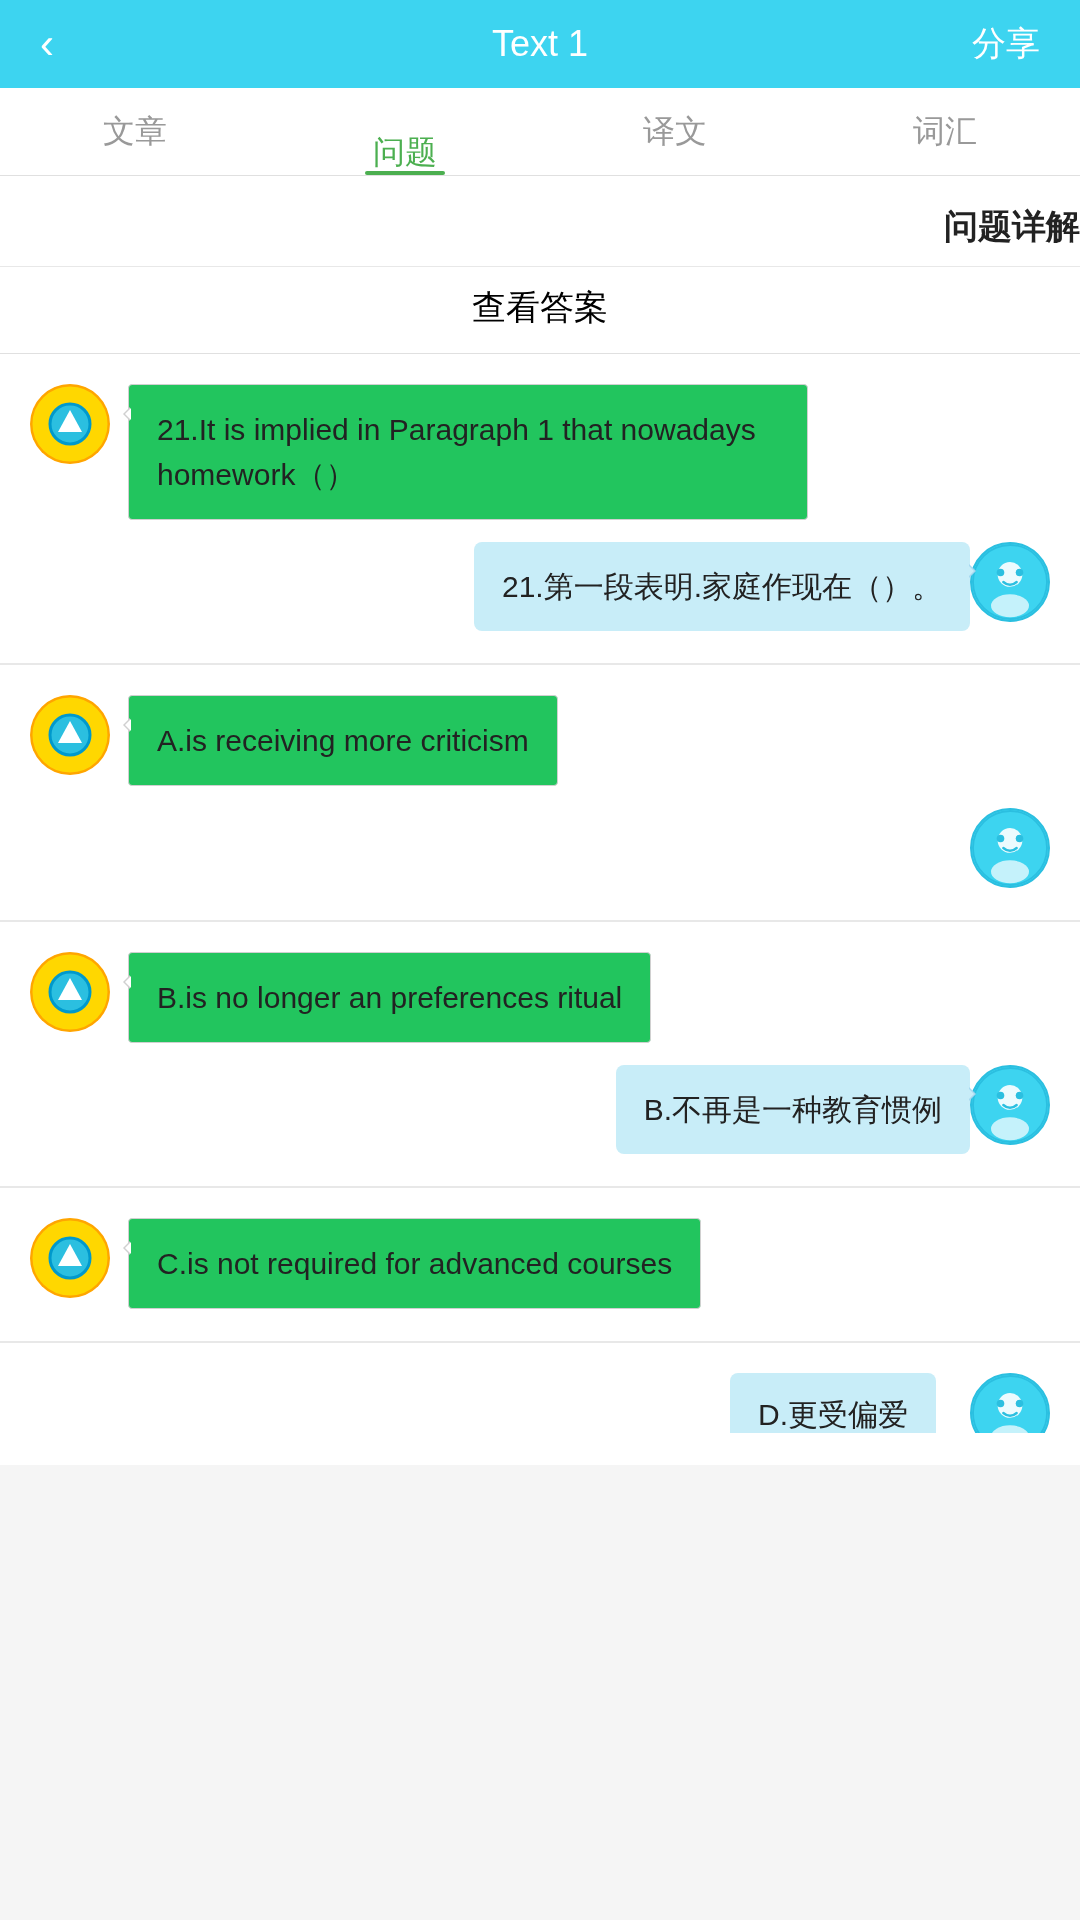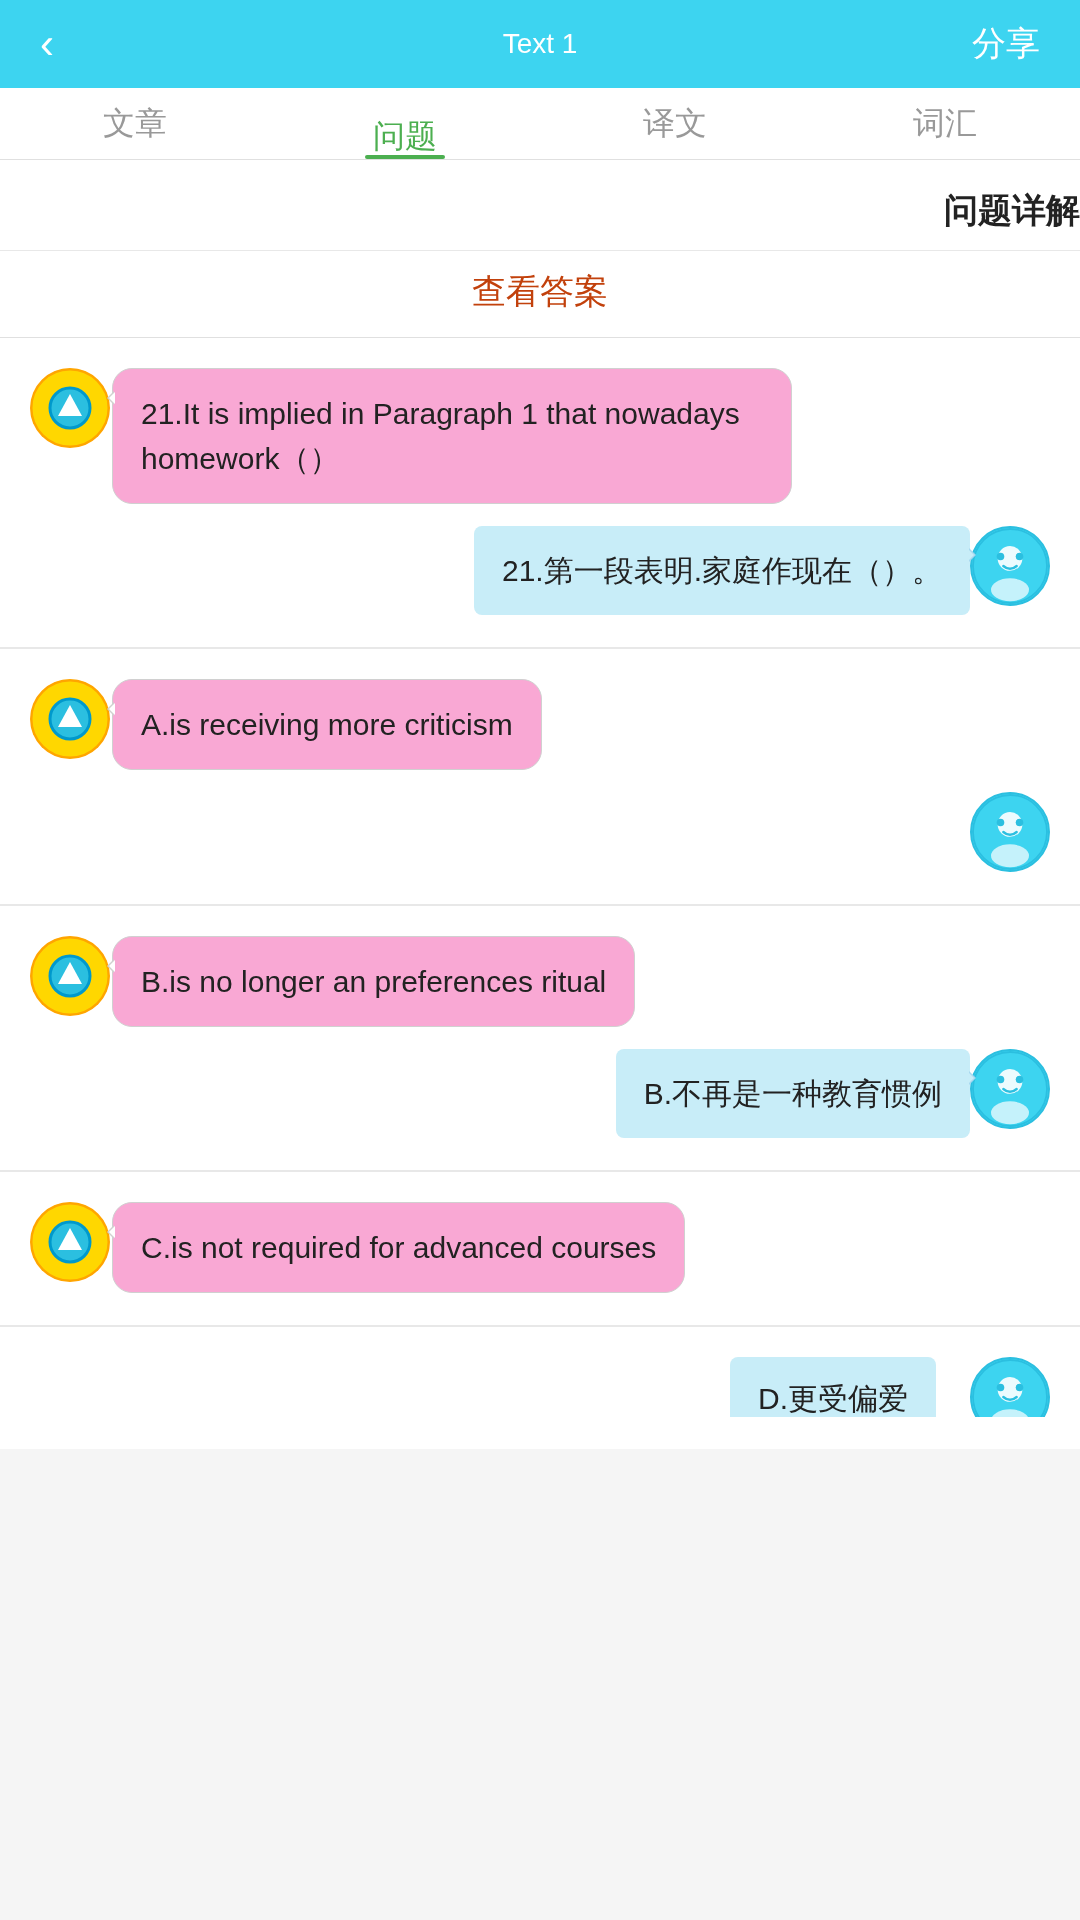--- a/index.html
+++ b/index.html
@@ -25,36 +25,36 @@
     }
     .header-back {
       color: white;
       font-size: 42px;
       font-weight: 300;
       cursor: pointer;
       line-height: 1;
     }
     .header-title {
       color: white;
-      font-size: 28px;
+      font-size: 36px;
       font-weight: 500;
       position: absolute;
       left: 50%;
       transform: translateX(-50%);
     }
     .header-share {
       color: white;
       font-size: 34px;
     }
 
     
     .tabs {
       background: white;
       display: flex;
-      height: 72px;
+      height: 88px;
       align-items: center;
       border-bottom: 1px solid #e0e0e0;
     }
     .tab {
       flex: 1;
       text-align: center;
       font-size: 32px;
       color: #999;
       height: 100%;
       display: flex;
@@ -89,21 +89,21 @@
       color: #222;
       border-bottom: 1px solid #e8e8e8;
     }
 
     
     .view-answer {
       background: white;
       text-align: center;
       padding: 18px 0 22px;
       font-size: 34px;
-      color: #c2410c;
+      color: #000000;
       border-bottom: 1px solid #e0e0e0;
       cursor: pointer;
     }
 
     
     .chat-section {
       background: white;
       padding: 30px 30px 10px;
       border-bottom: 2px solid #e8e8e8;
       margin-bottom: 0;
@@ -149,24 +149,24 @@
     .bubble {
       max-width: 680px;
       padding: 22px 28px;
       font-size: 30px;
       line-height: 1.5;
       color: #222;
       position: relative;
     }
 
     .bubble-left {
-      background: #f9a8d4;
+      background: #22c55e;
       border: 1.5px solid #d0d0d0;
-      border-radius: 20px;
-      margin-left: 2px;
+      border-radius: 4px;
+      margin-left: 18px;
     }
     .bubble-left::before {
       content: '';
       position: absolute;
       left: -13px;
       top: 22px;
       border: 7px solid transparent;
       border-right-color: #d0d0d0;
     }
     .bubble-left::after {

